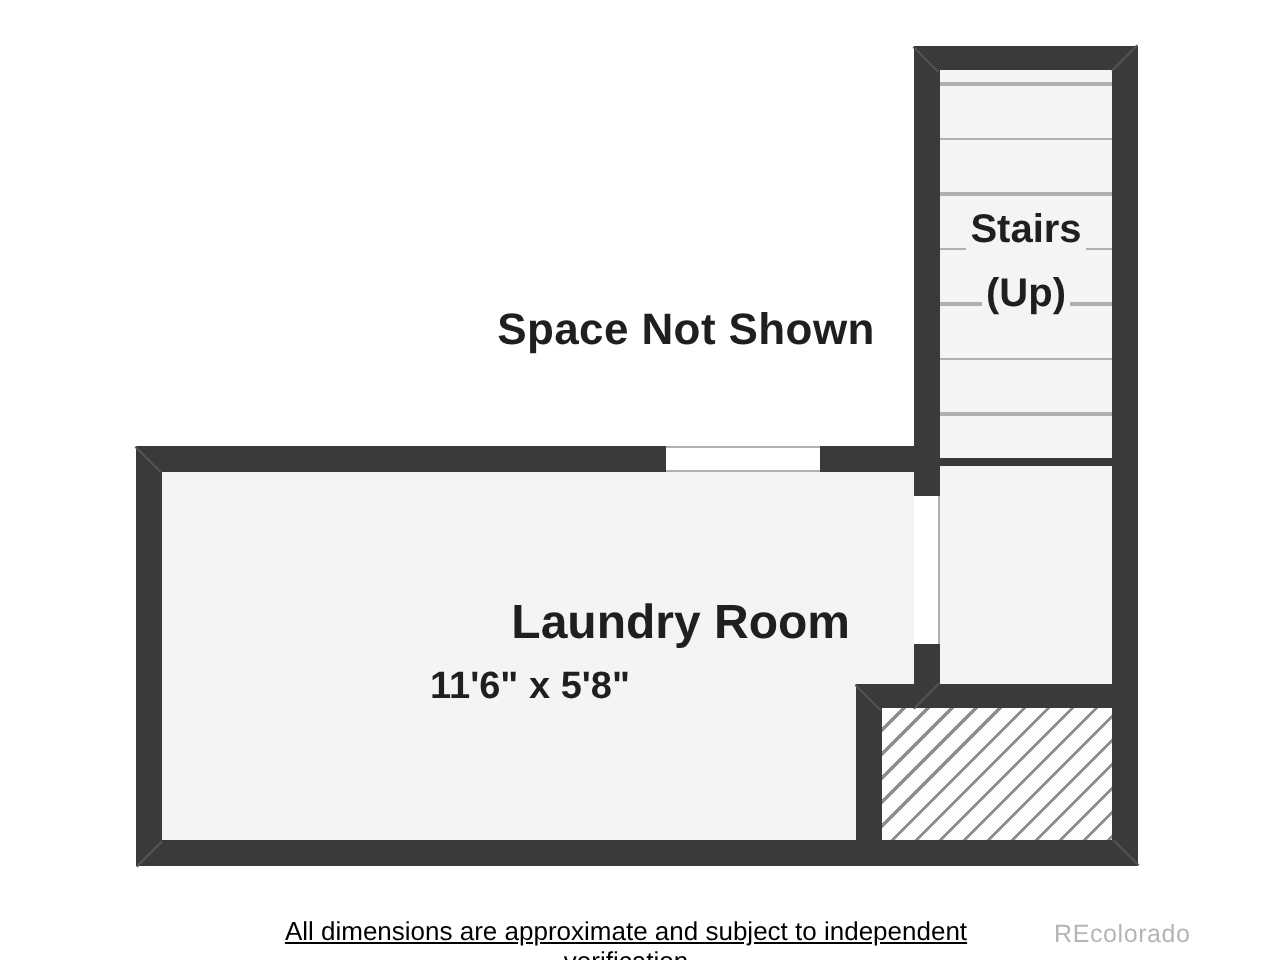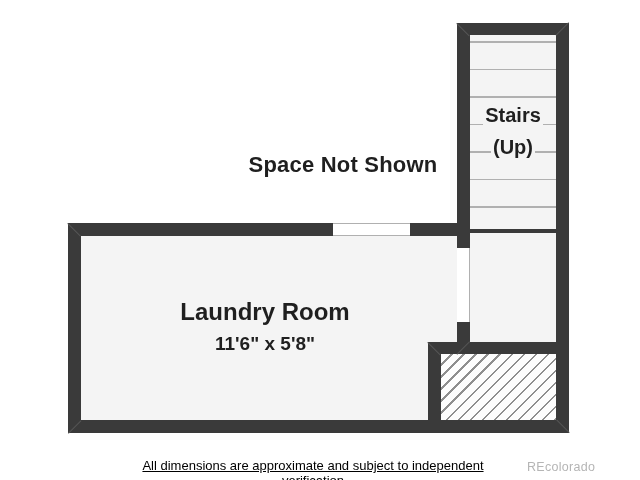--- a/index.html
+++ b/index.html
@@ -74,21 +74,21 @@
     line-height: 1.25;
   }
   .space-not-shown { font-size: 22px; letter-spacing: 0.2px; }
   .stairs-label { font-size: 20px; line-height: 32px; }
   .stairs-label span {
     background: var(--room-fill, #f4f4f4);
     padding: 0 2px;
     display: inline-block;
     line-height: 26px;
   }
-  .laundry-name { font-size: 24px; }
+  .laundry-name { font-size: 24px; text-align: right; }
   .laundry-dims { font-size: 19px; margin-top: 5px; }
   .disclaimer {
     color: #000000;
     font-size: 13px;
     text-align: center;
     font-weight: normal;
     text-decoration: underline;
   }
   .watermark {
     color: var(--watermark, #b5b5b5);

